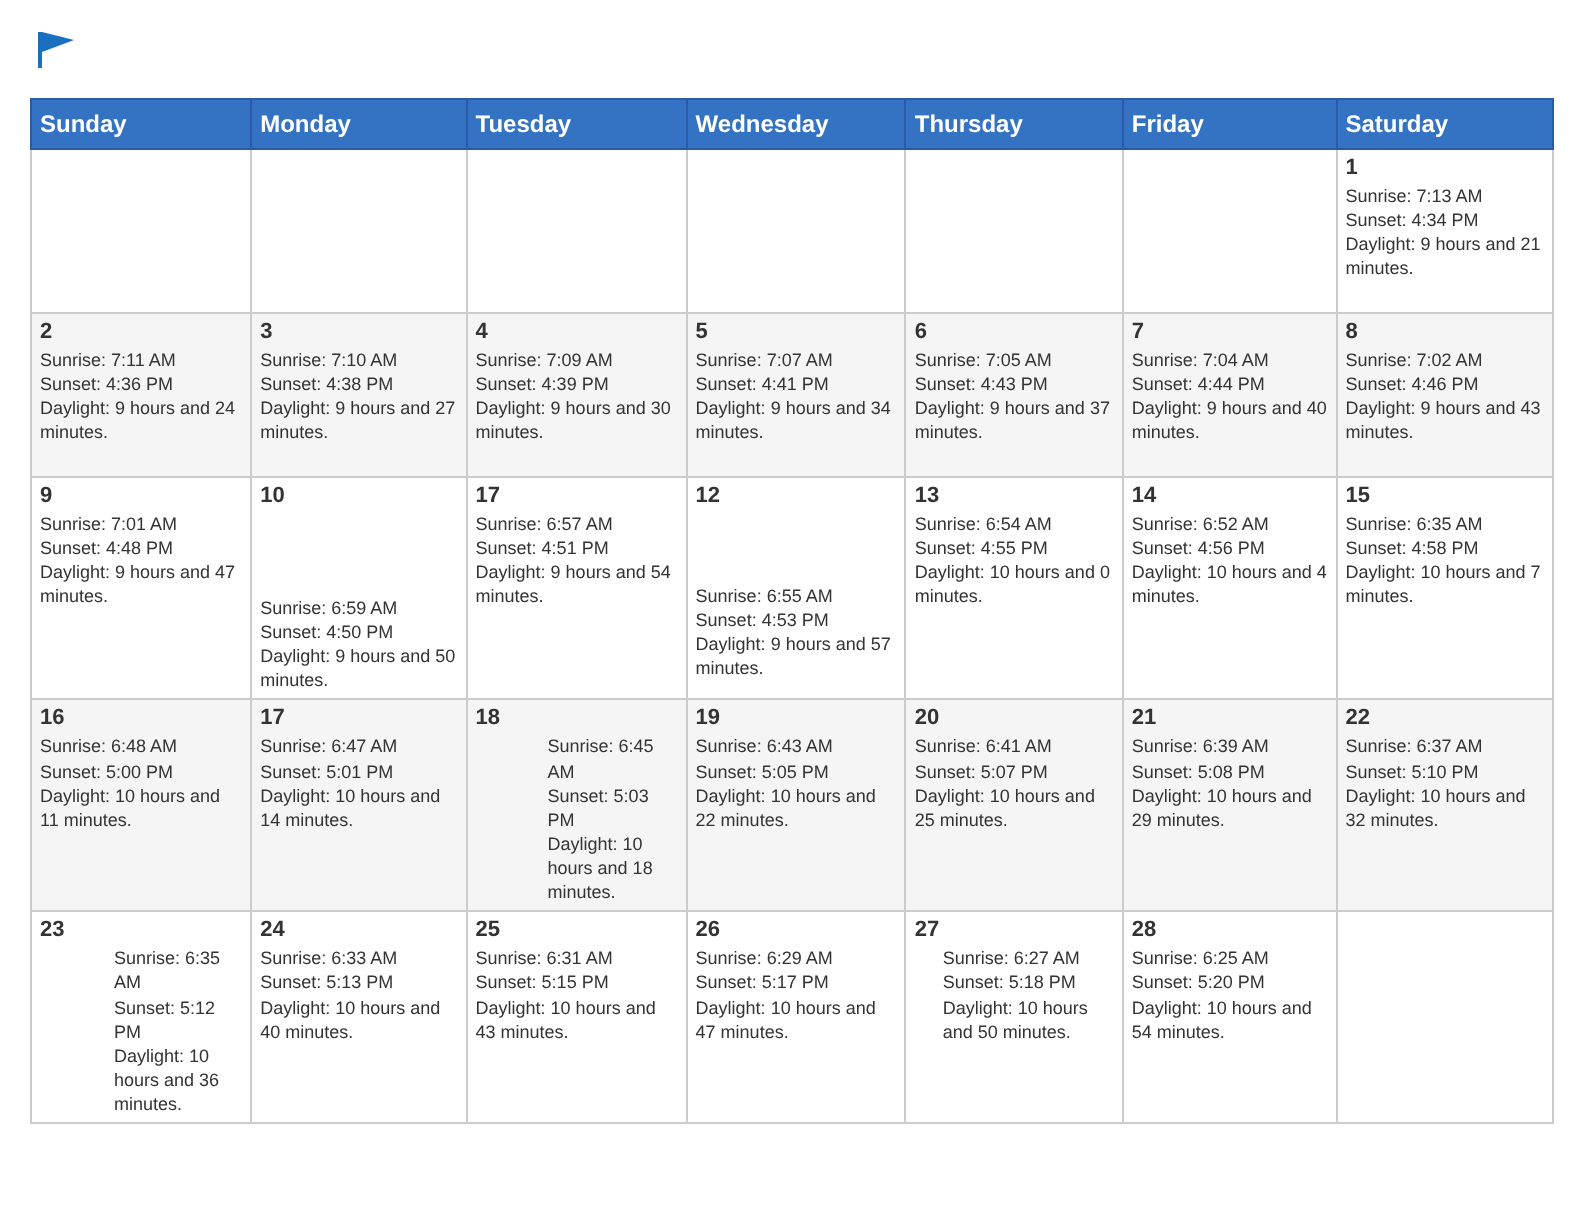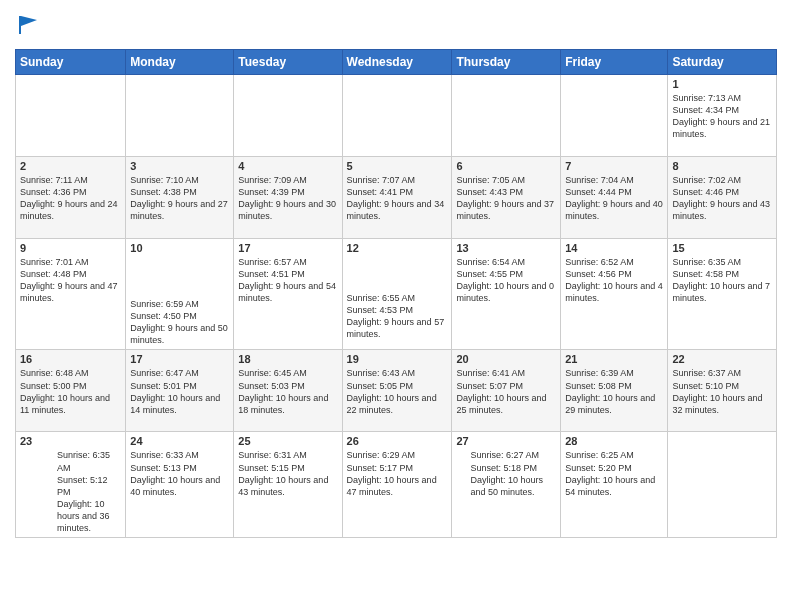--- a/index.html
+++ b/index.html
@@ -238,21 +238,21 @@
 Daylight: 10 hours and 11 minutes.</div>
           </td>
           <td>
             <span class="day-num">17</span>
             <div class="day-info" style="white-space: pre-line;">Sunrise: 6:47 AM
 Sunset: 5:01 PM
 Daylight: 10 hours and 14 minutes.</div>
           </td>
           <td>
             <span class="day-num">18</span>
-            <div class="day-info" style="white-space: pre-line;">Sunrise: 6:45 AM
+            <div class="day-info" style="white-space: pre-line; margin-left: 36px;">Sunrise: 6:45 AM
 Sunset: 5:03 PM
 Daylight: 10 hours and 18 minutes.</div>
           </td>
           <td>
             <span class="day-num">19</span>
             <div class="day-info" style="white-space: pre-line;">Sunrise: 6:43 AM
 Sunset: 5:05 PM
 Daylight: 10 hours and 22 minutes.</div>
           </td>
           <td>

